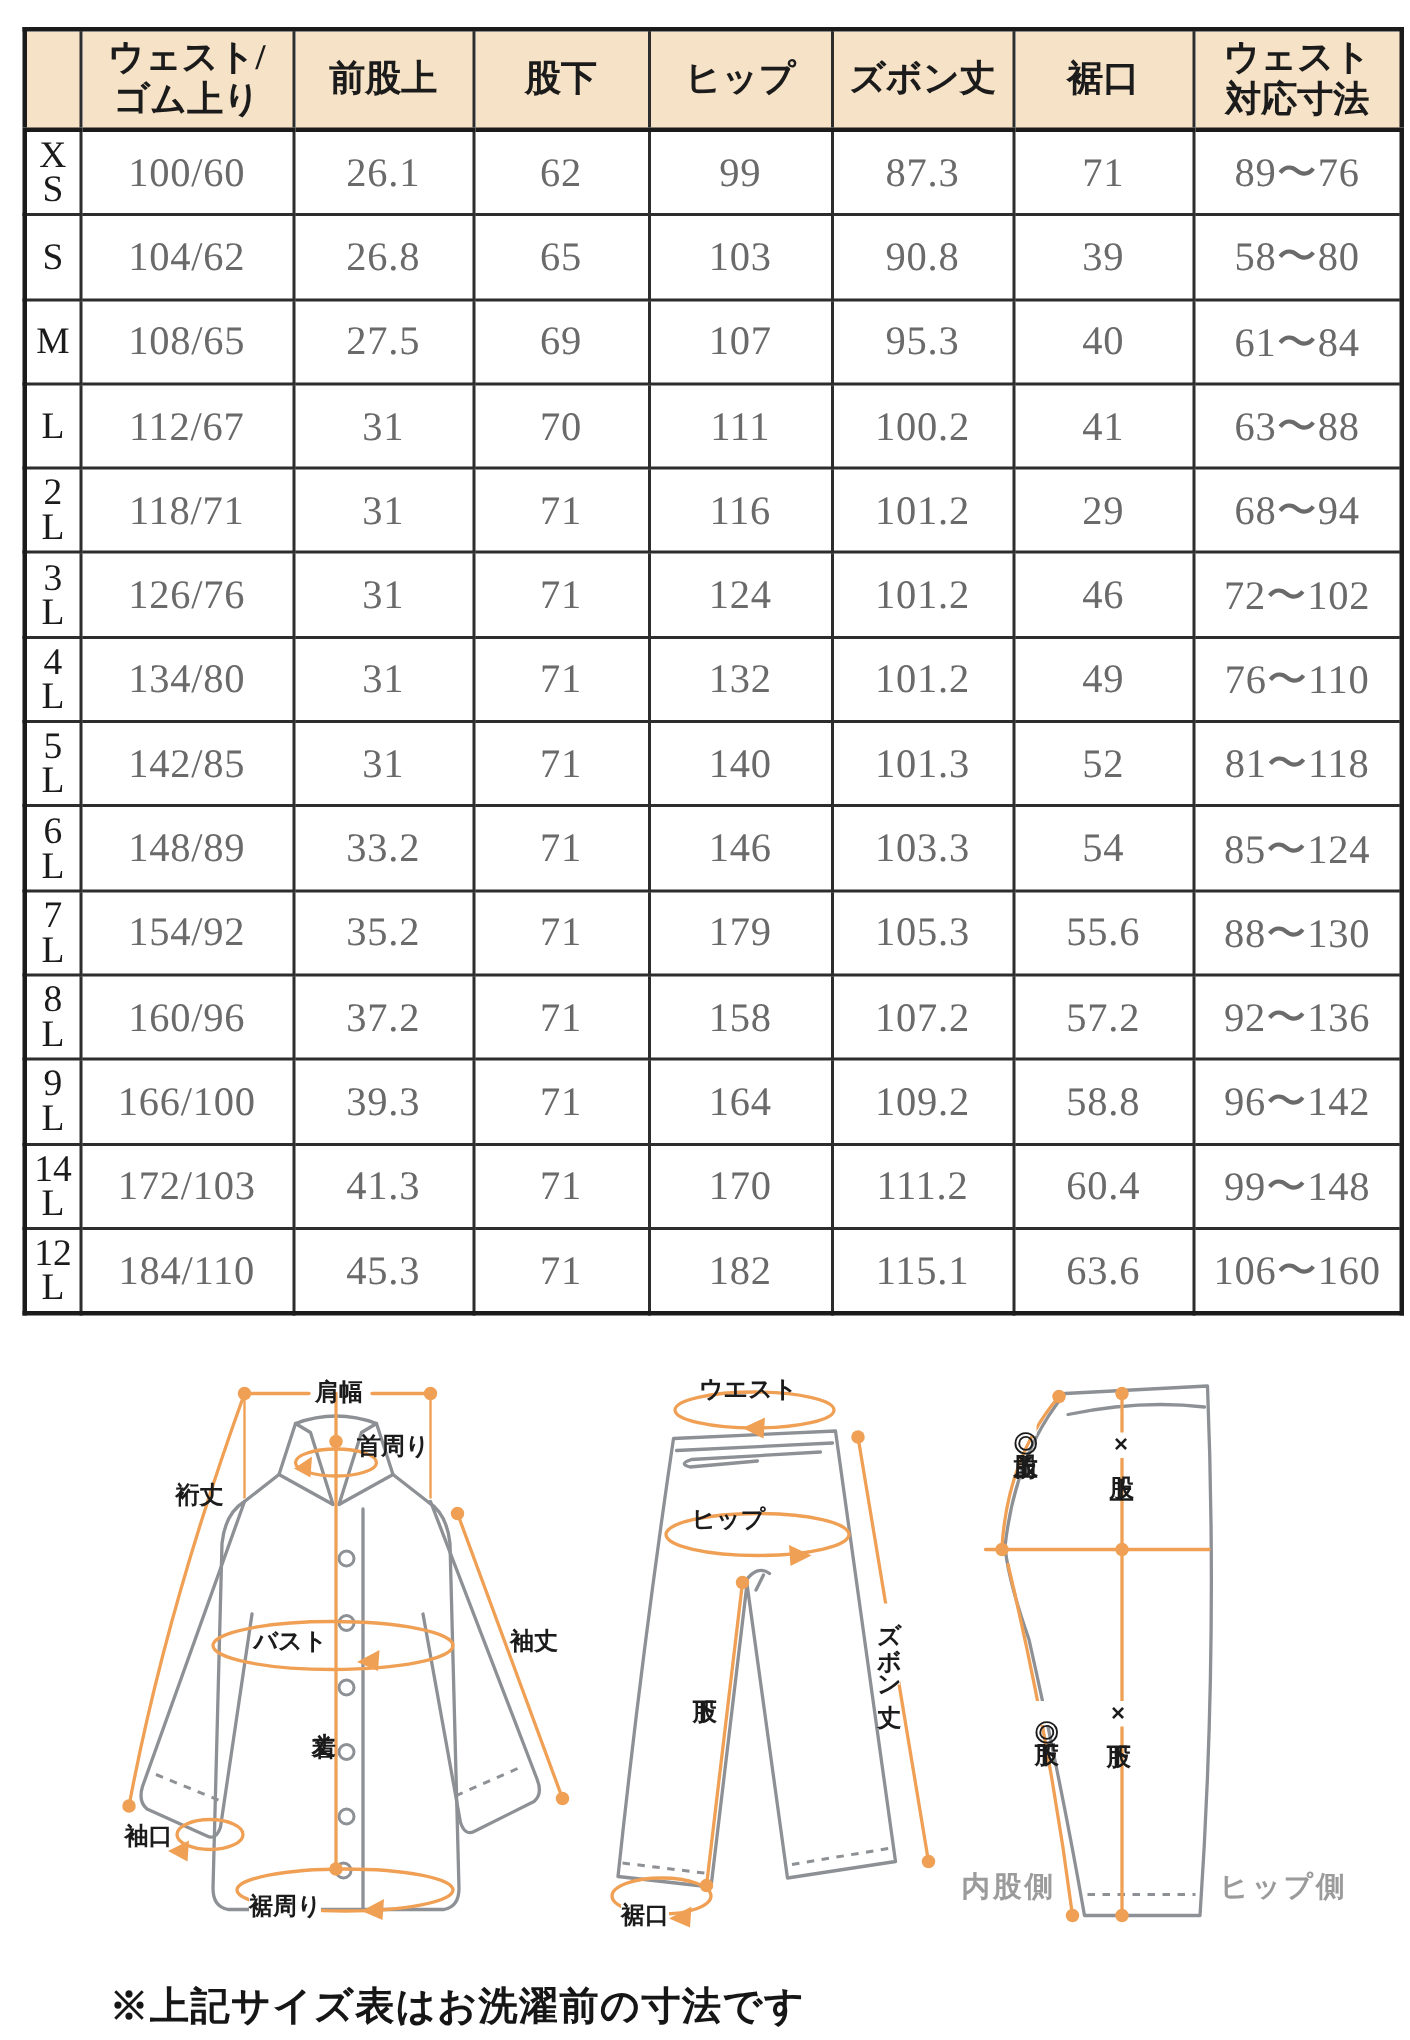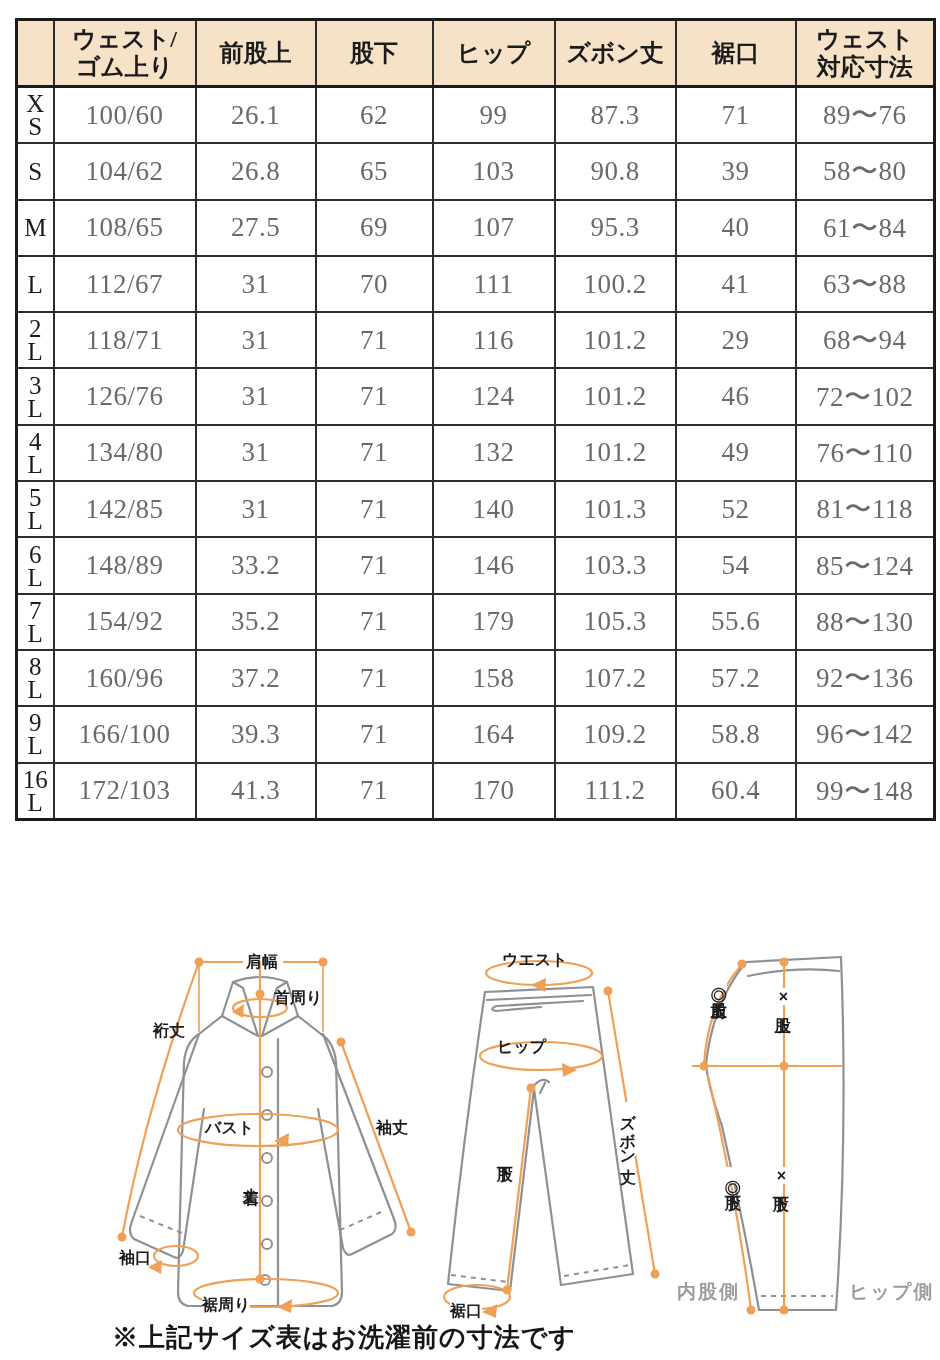--- a/index.html
+++ b/index.html
@@ -35,40 +35,40 @@
   }
   .size-chart tbody td{
     height:54.3px;font-size:27px;color:var(--value);font-weight:500;
     letter-spacing:0.5px;
   }
   .size-chart tbody td.size-cell{
     font-size:25px;color:#1b1b1b;line-height:0.92;white-space:pre-line;
     letter-spacing:0;
   }
   
-  .diagrams{position:absolute;left:0;top:944px;width:892px;height:380px;margin-left:36px;}
+  .diagrams{position:absolute;left:0;top:911px;width:892px;height:380px;}
   .diagrams svg{position:absolute;left:0;top:0;}
   .g{stroke:var(--outline);stroke-width:2.2;fill:none;stroke-linecap:round;stroke-linejoin:round;}
   .gf{stroke:var(--outline);stroke-width:2;fill:#fff;}
   .gd{stroke:var(--outline);stroke-width:2;fill:none;stroke-dasharray:5 5;}
   .o{stroke:var(--accent);stroke-width:2.2;fill:none;stroke-linecap:round;}
   .ot{stroke:var(--accent);stroke-width:1.6;fill:none;}
   .dot{fill:var(--accent);stroke:none;}
   .arr{fill:var(--accent);stroke:none;}
   .dlabel{
     position:absolute;font-weight:bold;font-size:16px;color:#1b1b1b;
     white-space:nowrap;line-height:1.05;
   }
   .vert{writing-mode:vertical-rl;text-orientation:upright;}
   .bg{background:#fff;}
   .graylab{color:var(--graylabel);font-size:19px;letter-spacing:2px;text-align:center;}
   
   .note{
     position:absolute;left:73px;top:1320px;
-    font-size:26px;font-weight:600;color:#161616;letter-spacing:1px;margin-left:39px;
+    font-size:26px;font-weight:600;color:#161616;letter-spacing:1px;
   }
 </style>
 </head>
 <body>
 
 <table class="size-chart">
   <colgroup>
     <col style="width:37px">
       <col style="width:142px">
       <col style="width:120px">
@@ -216,29 +216,40 @@
 L</td>
         <td>166/100</td>
         <td>39.3</td>
         <td>71</td>
         <td>164</td>
         <td>109.2</td>
         <td>58.8</td>
         <td>96〜142</td>
       </tr>
       <tr>
-        <td class="size-cell">16
+        <td class="size-cell">14
 L</td>
         <td>172/103</td>
         <td>41.3</td>
         <td>71</td>
         <td>170</td>
         <td>111.2</td>
         <td>60.4</td>
         <td>99〜148</td>
+      </tr>
+      <tr>
+        <td class="size-cell">12
+L</td>
+        <td>184/110</td>
+        <td>45.3</td>
+        <td>71</td>
+        <td>182</td>
+        <td>115.1</td>
+        <td>63.6</td>
+        <td>106〜160</td>
       </tr>
     </tbody>
 </table>
 
 <div class="diagrams">
   <svg width="940" height="380" viewBox="0 950 940 380">
 
     <g>
 
       <path class="g" d="M186,1022 L163,1040 Q150,1048 148,1068 L142,1298 Q142,1310 152,1312 L296,1312 Q306,1310 306,1298 L300,1068 Q298,1048 285,1040 L262,1022"></path>

